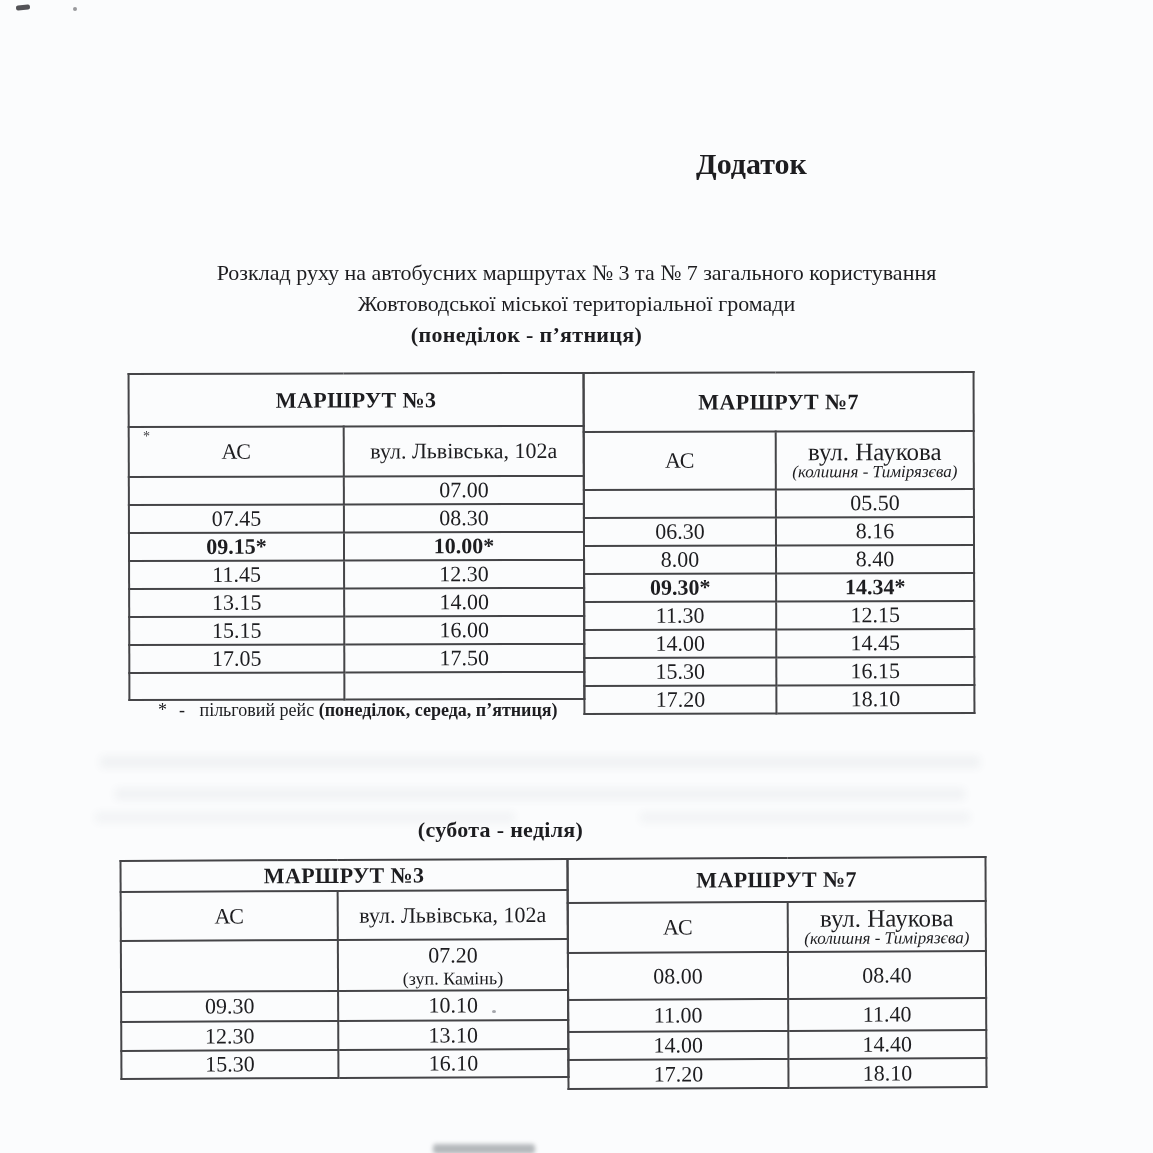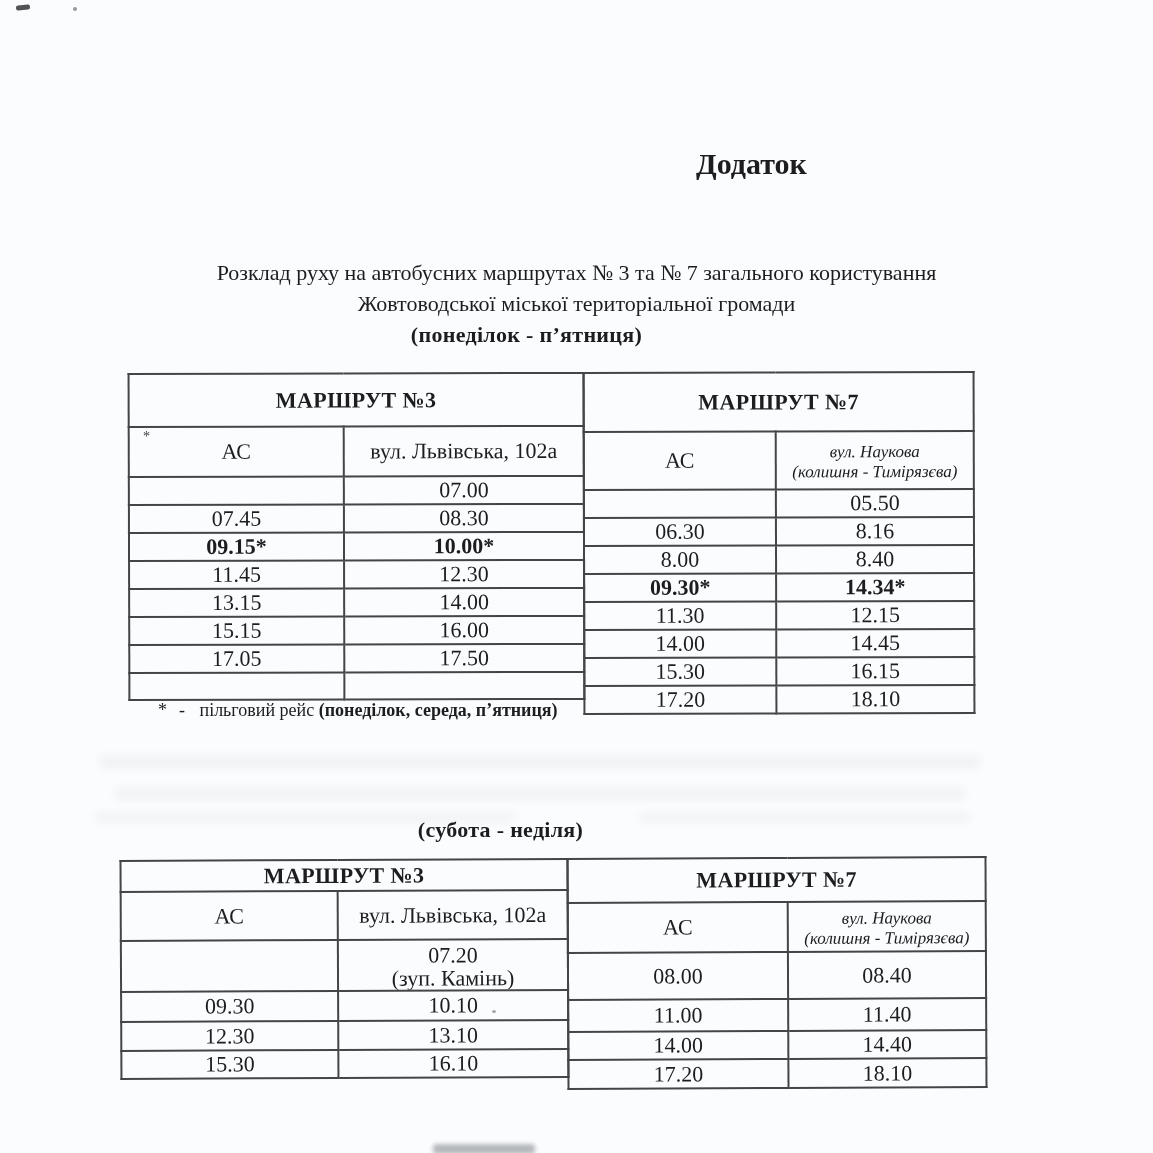--- a/index.html
+++ b/index.html
@@ -19,23 +19,23 @@
   
   .tbl-wrap{position:absolute;display:flex;align-items:flex-start;}
   .t1{left:128px;top:372px;transform:rotate(-0.15deg);}
   .t2{left:120px;top:858px;transform:rotate(-0.25deg);}
   table{border-collapse:collapse;table-layout:fixed;}
   .half-right{margin-left:-2px;}
   td{border:2px solid #454548;text-align:center;vertical-align:middle;padding:0;
      font-size:22px;color:#1d1d20;overflow:hidden;}
   td.route-title{font-weight:bold;font-size:22px;letter-spacing:.4px;}
   td.subhead{font-size:22px;}
-  .street-it{font-style:italic;font-size:17px;line-height:23px;}
+  .street-it{font-size:25px;line-height:23px;}
   .street-it-sub{font-style:italic;font-size:17px;line-height:18px;}
-  .small-note{font-size:22px;line-height:20px;}
+  .small-note{font-size:18px;line-height:20px;}
   td.b{font-weight:bold;}
   
   .t1l tr.rt{height:53px;} .t1l tr.sh{height:50px;} .t1l tr.d{height:27px;}
   
   .t1r tr.rt{height:59px;} .t1r tr.sh{height:58px;} .t1r tr.d{height:27px;}
   
   .t2l tr.rt{height:31px;} .t2l tr.sh{height:49px;}
   .t2l tr.r0{height:51px;} .t2l tr.r1{height:30px;} .t2l tr.r2{height:29px;} .t2l tr.r3{height:28px;}
   
   .t2r tr.rt{height:44px;} .t2r tr.sh{height:50px;}

